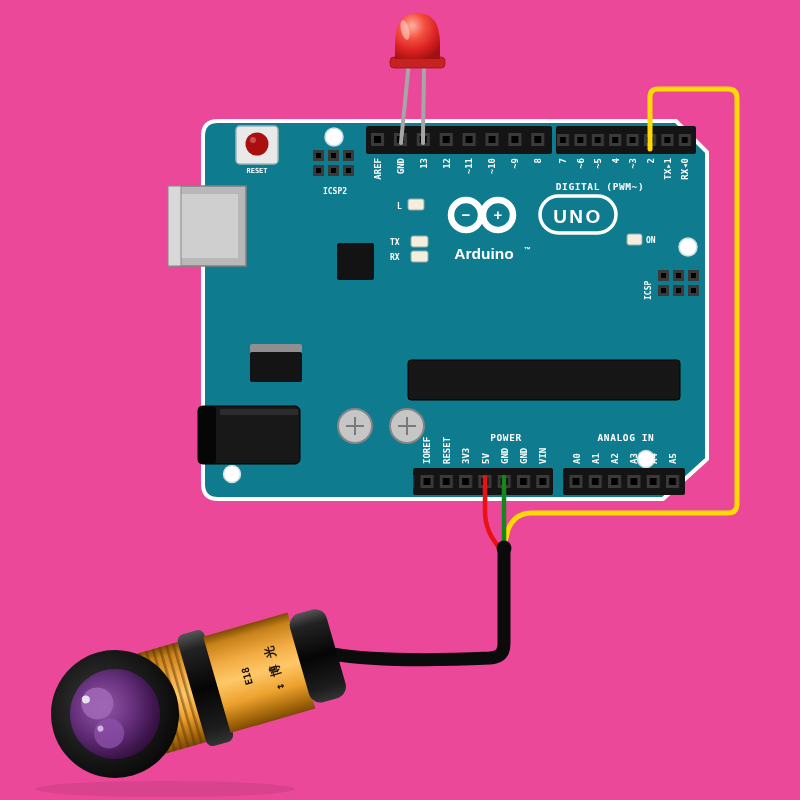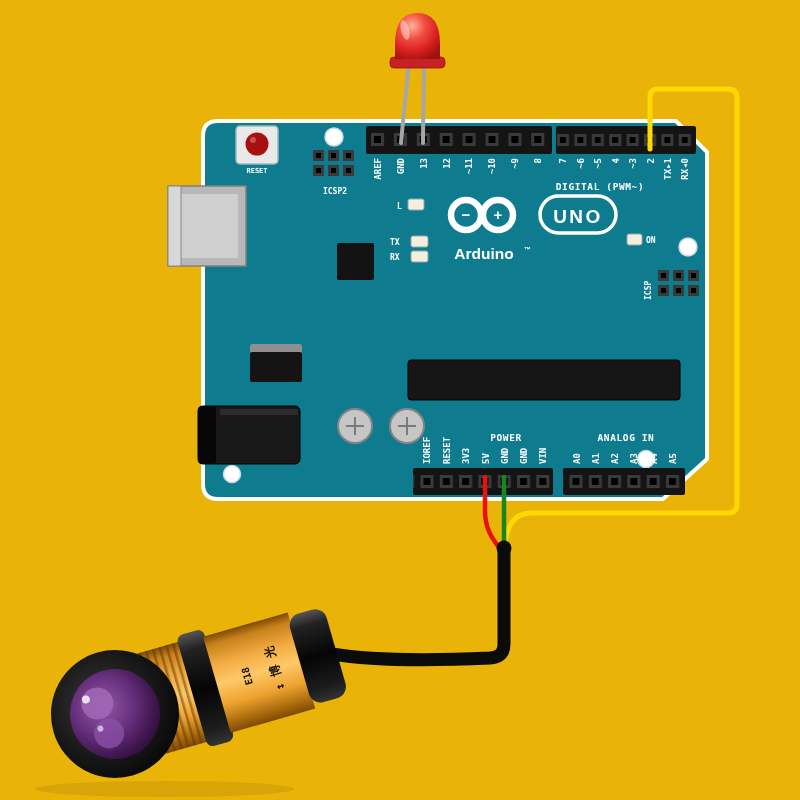--- a/index.html
+++ b/index.html
@@ -1,16 +1,16 @@
 <!DOCTYPE html>
 <html><head>
 <meta charset="utf-8">
 <style>
   html,body{margin:0;padding:0;background:#ffffff;}
-  .stage{width:800px;height:800px;position:relative;background:#eab308;overflow:hidden;}
+  .stage{width:800px;height:800px;position:relative;background:#ec4899;overflow:hidden;}
   svg{display:block;}
   svg text{user-select:none;}
   .sk{fill:#ffffff;font-family:"DejaVu Sans Mono",monospace;font-weight:bold;}
   .pin{font-size:9px;}
   .cap{font-size:9.5px;letter-spacing:.6px;}
   .t7{font-size:7px;}
   .t8{font-size:8px;}
   .uno{fill:#ffffff;font-family:"Liberation Sans",sans-serif;font-size:19px;font-weight:bold;letter-spacing:2.5px;}
   .brand{fill:#ffffff;font-family:"Liberation Sans",sans-serif;font-size:15.5px;font-weight:bold;}
   .tm{fill:#ffffff;font-family:"Liberation Sans",sans-serif;font-size:7px;font-weight:bold;}

